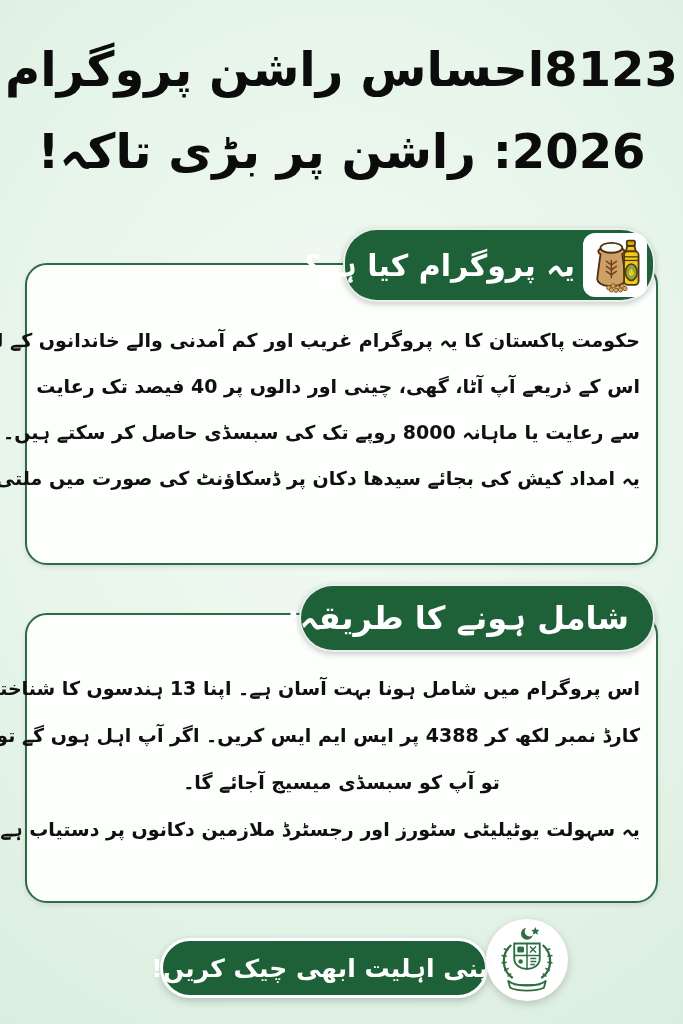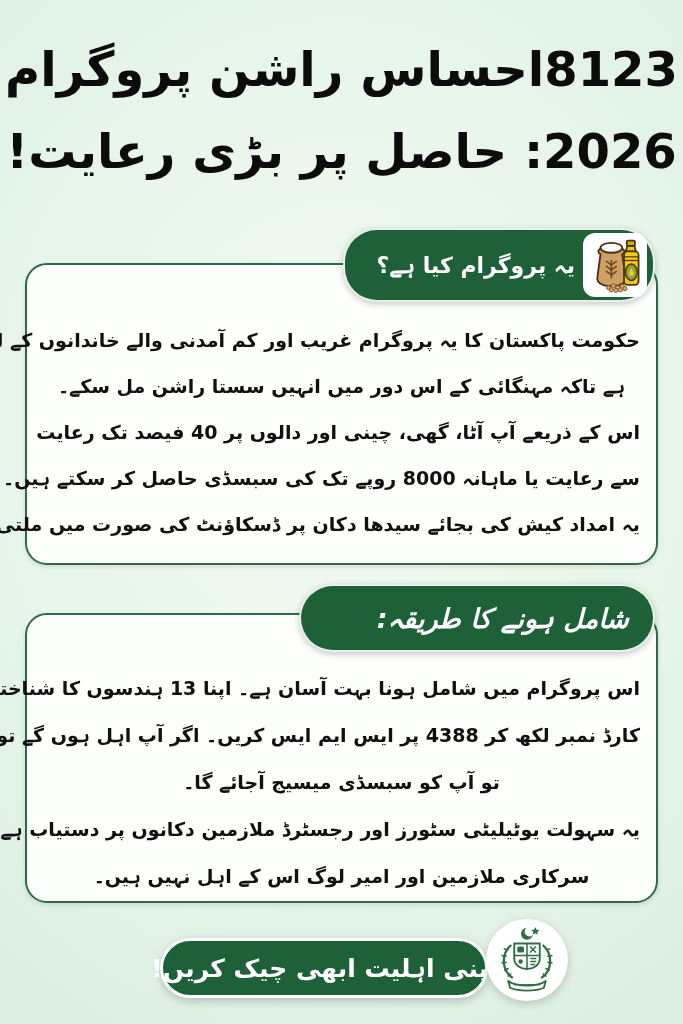--- a/index.html
+++ b/index.html
@@ -16,29 +16,29 @@
 
   .header-pill{
     position:absolute; height:74px; background:var(--accent_green,#1e6038);
     border:2px solid rgba(255,255,255,.9); border-radius:34px;
     display:flex; align-items:center; direction:rtl;
     box-shadow:0 2px 6px rgba(0,0,0,.22); z-index:3;
   }
   .pill-label{ color:#ffffff; font-weight:bold; white-space:nowrap; }
 
   .pill-1{ top:228px; right:28px; width:312px; padding:0 6px 0 14px; }
-  .pill-1 .pill-label{ font-size:22px; margin-right:8px;margin-left:24px; }
+  .pill-1 .pill-label{ font-size:30px; margin-right:8px;margin-left:24px; }
   .icon-tile{
     width:64px; height:64px; background:#ffffff; border-radius:12px;
     display:flex; align-items:center; justify-content:center; flex:0 0 auto;
   }
 
   .pill-2{ top:584px; right:28px; width:356px; height:68px; padding:0 24px 0 10px;
            justify-content:space-between; }
-  .pill-2 .pill-label{ font-size:27px;font-style:italic; }
+  .pill-2 .pill-label{ font-size:32px; }
   .phone-wrap{ width:52px; height:64px; flex:0 0 auto; }
 
   .card{
     position:absolute; left:25px; width:633px; background:#fdfffd;
     border:2px solid var(--card_border,#2e6b45); border-radius:22px;
     box-shadow:0 2px 5px rgba(0,0,0,.10); z-index:2;
     direction:rtl; text-align:center; color:#101010; font-weight:bold;
   }
   .card-1{ top:263px; height:302px; padding:52px 16px 0 16px; }
   .card-1 .card-line{ font-size:19px; line-height:46px; }
@@ -61,21 +61,21 @@
     display:flex; align-items:center; justify-content:center; z-index:4;
   }
 </style>
 </head>
 <body>
 
 <div class="poster">
 
   <div class="title">
     <div class="title-line">8123احساس راشن پروگرام</div>
-    <div class="title-line">2026: حاصل پر بڑی رعایت!</div>
+    <div class="title-line">2026: راشن پر بڑی تاکہ!</div>
   </div>
 
   <div class="header-pill pill-1">
     <div class="icon-tile">
       <svg width="58" height="58" viewBox="0 0 64 64">
         <path d="M16 20 C12.5 19 13 13.5 17 14.5 L39 14.5 C43 13.5 43.5 19 40 20 L43.5 46 C44.5 51 38.5 55 31 55 L25 55 C17.5 55 11.5 51 12.5 46 Z" fill="#cfa065" stroke="#4a2f15" stroke-width="2" stroke-linejoin="round"></path>
         <ellipse cx="28" cy="13" rx="12" ry="5.5" fill="#fbfaf4" stroke="#4a2f15" stroke-width="2"></ellipse>
         <g stroke="#6b4423" stroke-width="1.7" fill="none" stroke-linecap="round">
           <line x1="28" y1="27" x2="28" y2="46"></line>
           <path d="M28 32 l-5.5 -4 M28 32 l5.5 -4 M28 37.5 l-5.5 -4 M28 37.5 l5.5 -4 M28 43 l-5.5 -4 M28 43 l5.5 -4"></path>
@@ -97,36 +97,34 @@
           <circle cx="38" cy="59.5" r="2.3"></circle>
             <circle cx="43" cy="58" r="2.3"></circle>
         </g>
       </svg>
     </div>
     <span class="pill-label">یہ پروگرام کیا ہے؟</span>
   </div>
 
   <div class="card card-1">
     <div class="card-line">حکومت پاکستان کا یہ پروگرام غریب اور کم آمدنی والے خاندانوں کے لیے</div>
-    <div class="card-line">ہے تاکہ مہنگائی کے اس دور میں انہیں سستا راشن مل سکے۔</div>
     <div class="card-line">اس کے ذریعے آپ آٹا، گھی، چینی اور دالوں پر 40 فیصد تک رعایت</div>
     <div class="card-line">سے رعایت یا ماہانہ 8000 روپے تک کی سبسڈی حاصل کر سکتے ہیں۔</div>
     <div class="card-line">یہ امداد کیش کی بجائے سیدھا دکان پر ڈسکاؤنٹ کی صورت میں ملتی ہے۔</div>
   </div>
 
   <div class="header-pill pill-2">
     <span class="pill-label">شامل ہونے کا طریقہ:</span>
   </div>
 
   <div class="card card-2">
     <div class="card-line">اس پروگرام میں شامل ہونا بہت آسان ہے۔ اپنا 13 ہندسوں کا شناختی</div>
     <div class="card-line">کارڈ نمبر لکھ کر 4388 پر ایس ایم ایس کریں۔ اگر آپ اہل ہوں گے تو</div>
     <div class="card-line">تو آپ کو سبسڈی میسیج آجائے گا۔</div>
     <div class="card-line">یہ سہولت یوٹیلیٹی سٹورز اور رجسٹرڈ ملازمین دکانوں پر دستیاب ہے۔</div>
-    <div class="card-line">سرکاری ملازمین اور امیر لوگ اس کے اہل نہیں ہیں۔</div>
   </div>
 
   <div class="cta-button">
     <span class="pill-label">اپنی اہلیت ابھی چیک کریں!</span>
   </div>
 
   <div class="logo-circle">
     <svg width="72" height="72" viewBox="0 0 96 96">
       <circle cx="48" cy="13" r="8" fill="#2d6e41"></circle>
       <circle cx="51.5" cy="10" r="6.6" fill="#ffffff"></circle>

